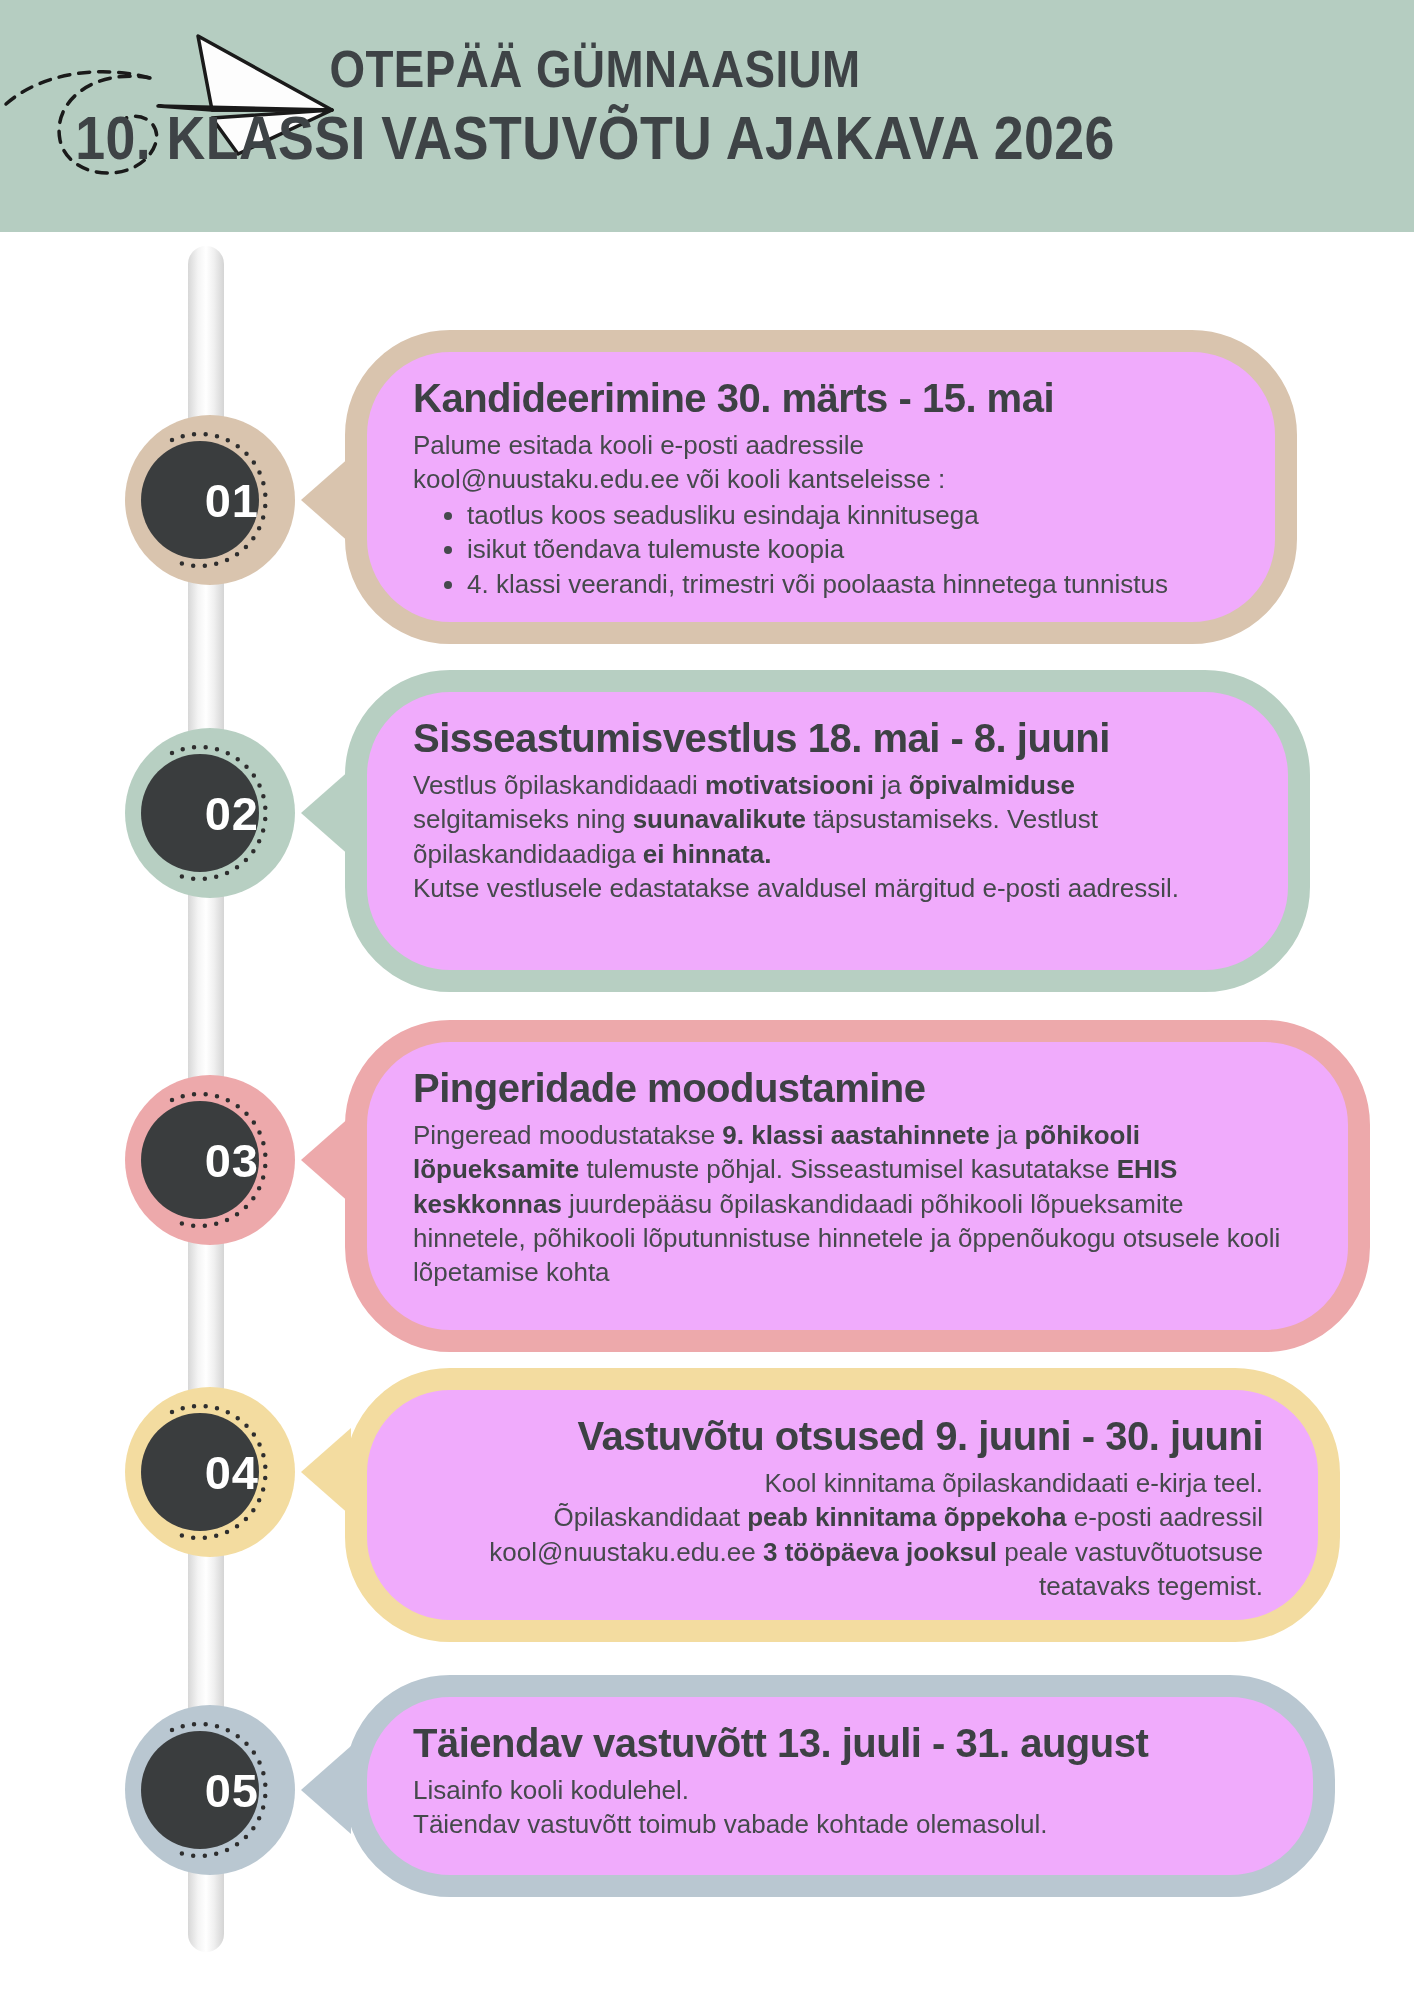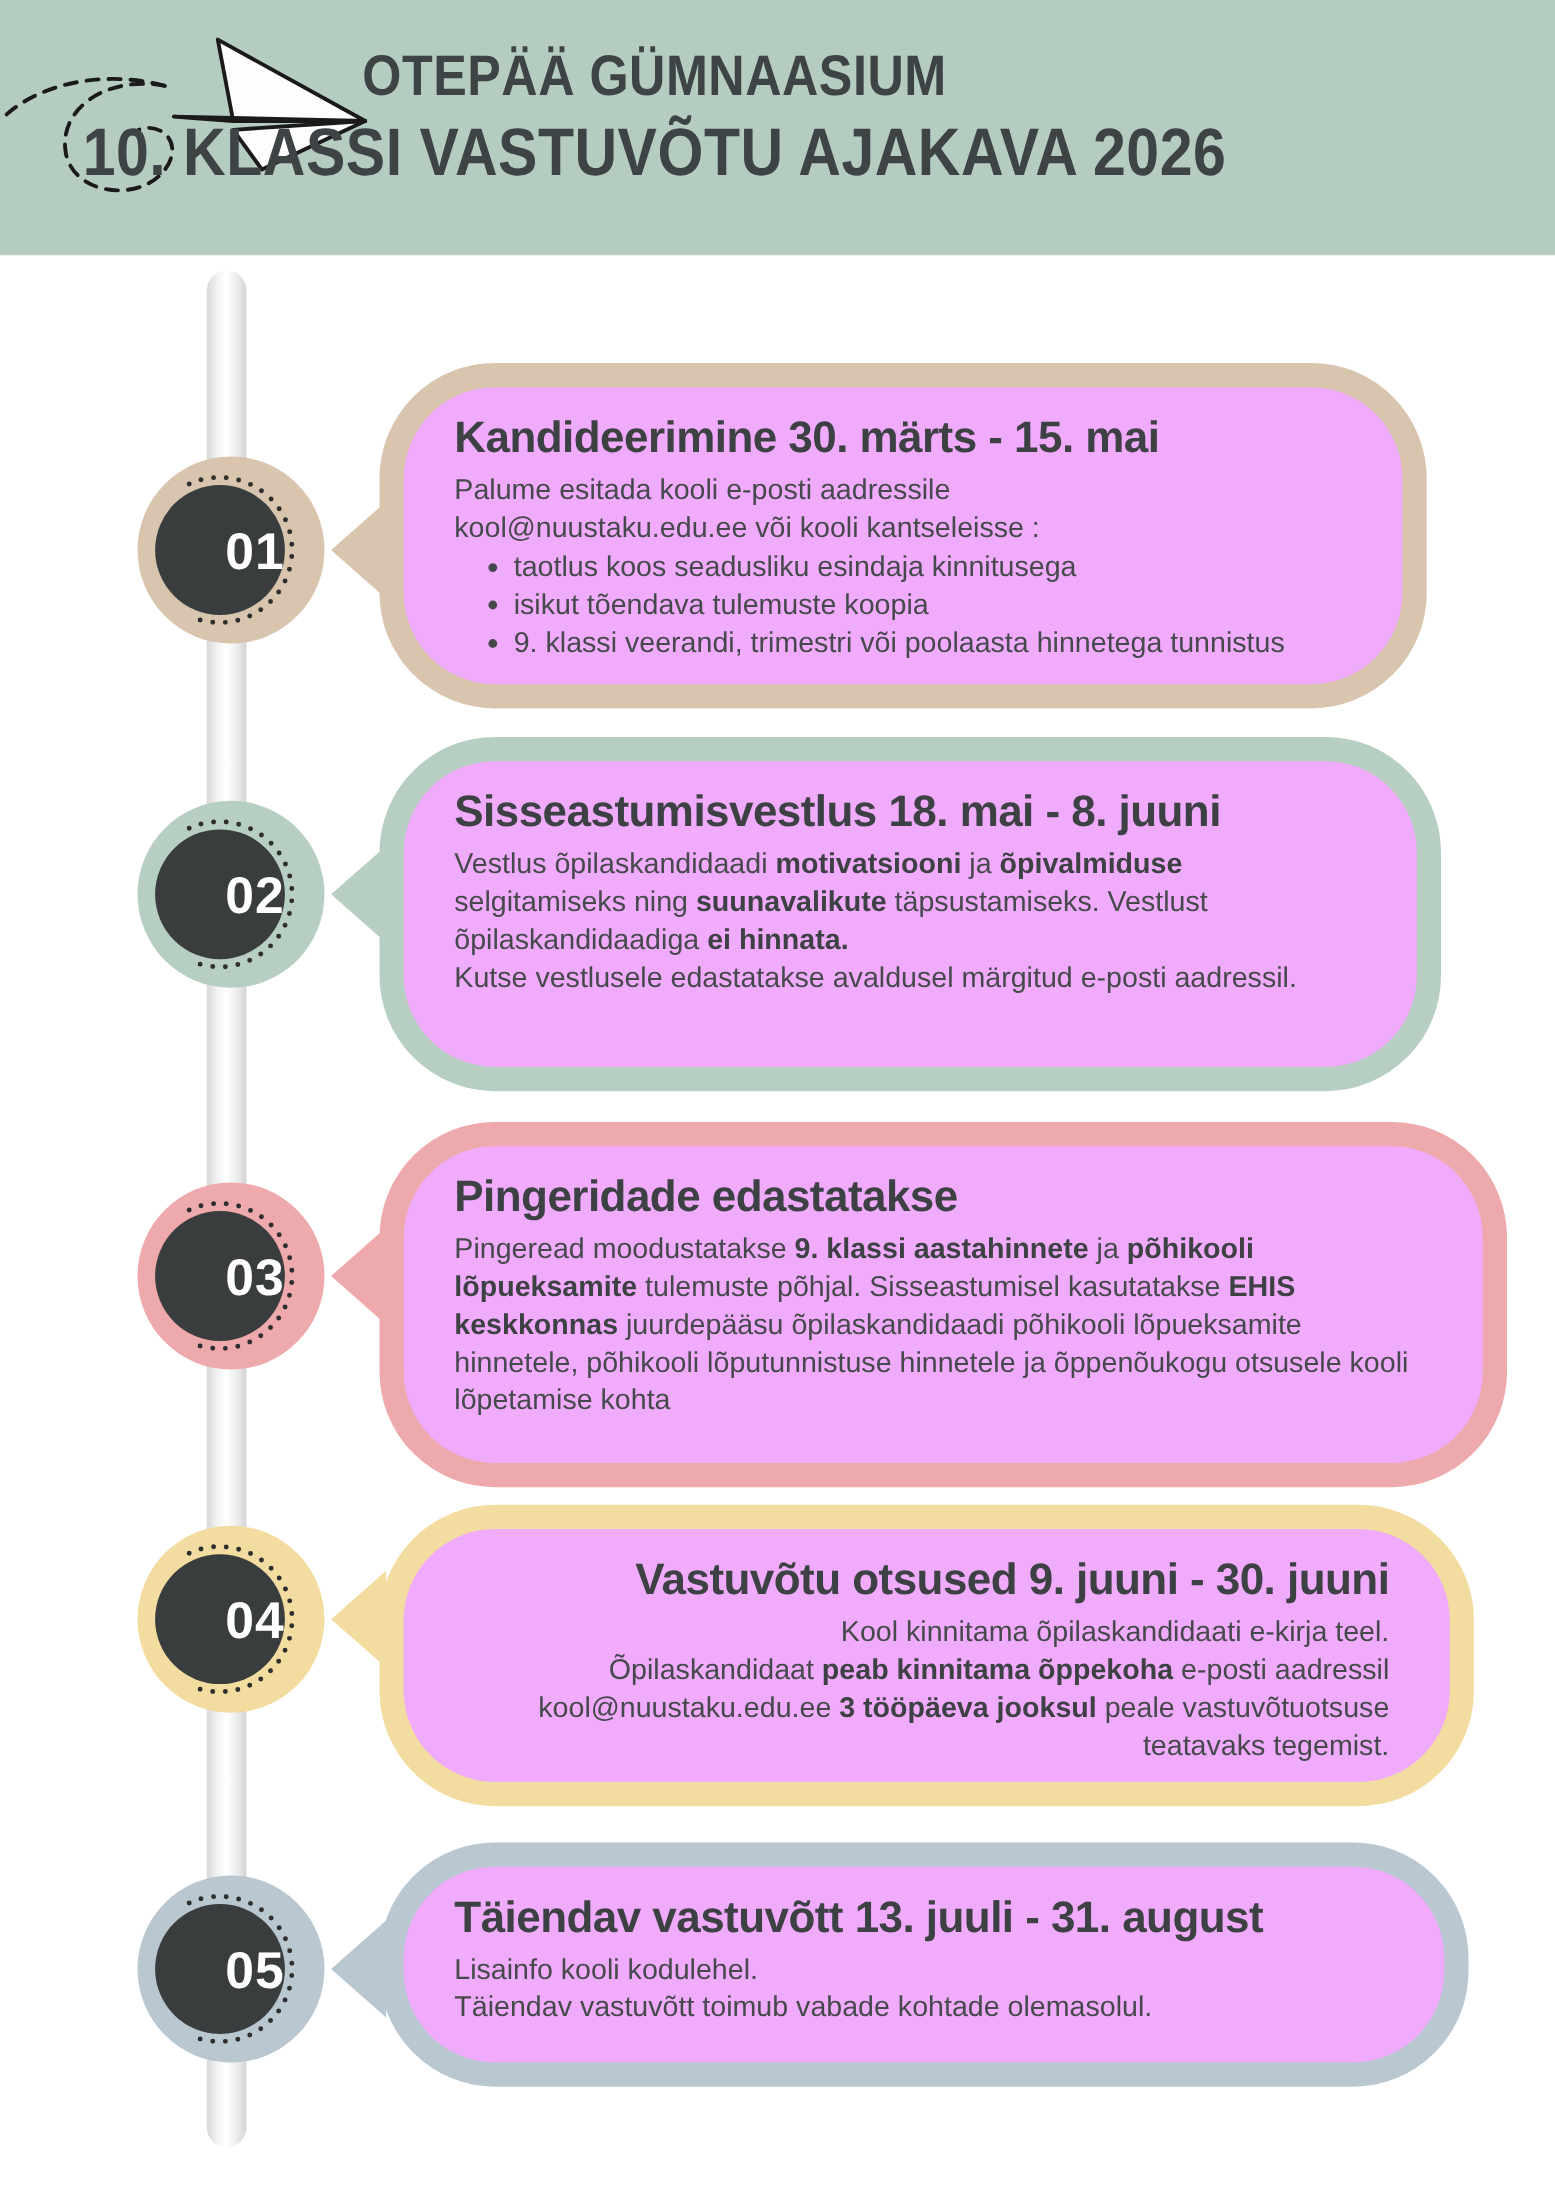--- a/index.html
+++ b/index.html
@@ -118,36 +118,36 @@
   <section class="card card1" style="--accent: #d9c4ae;">
     <div class="pointer"></div>
     <h2 class="heading">Kandideerimine  30. märts - 15. mai</h2>
     <div class="body">
         <p><span>Palume esitada kooli e-posti aadressile</span></p>
         <p><span>kool@nuustaku.edu.ee või kooli kantseleisse :</span></p>
       </div>
     <ul class="bullets">
         <li>taotlus koos seadusliku esindaja kinnitusega</li>
         <li>isikut tõendava tulemuste koopia</li>
-        <li>9. klassi veerandi, trimestri või poolaasta hinnetega tunnistus</li>
+        <li>4. klassi veerandi, trimestri või poolaasta hinnetega tunnistus</li>
       </ul>
   </section>
 
   <section class="card card2" style="--accent: #b7cfc2;">
     <div class="pointer"></div>
     <h2 class="heading">Sisseastumisvestlus 18. mai - 8. juuni</h2>
     <div class="body">
         <p><span>Vestlus õpilaskandidaadi </span><strong>motivatsiooni</strong><span> ja </span><strong>õpivalmiduse</strong><span> selgitamiseks ning </span><strong>suunavalikute</strong><span> täpsustamiseks. Vestlust õpilaskandidaadiga </span><strong>ei hinnata.</strong></p>
         <p><span>Kutse vestlusele edastatakse avaldusel märgitud e-posti aadressil.</span></p>
       </div>
   </section>
 
   <section class="card card3" style="--accent: #eda9ab;">
     <div class="pointer"></div>
-    <h2 class="heading">Pingeridade edastatakse</h2>
+    <h2 class="heading">Pingeridade moodustamine</h2>
     <div class="body">
         <p><span>Pingeread moodustatakse </span><strong>9. klassi aastahinnete</strong><span> ja </span><strong>põhikooli lõpueksamite</strong><span> tulemuste põhjal.  Sisseastumisel kasutatakse </span><strong>EHIS keskkonnas</strong><span> juurdepääsu õpilaskandidaadi põhikooli lõpueksamite hinnetele, põhikooli lõputunnistuse hinnetele ja õppenõukogu otsusele kooli lõpetamise kohta</span></p>
       </div>
   </section>
 
   <section class="card card4" style="--accent: #f3dca0;">
     <div class="pointer"></div>
     <h2 class="heading">Vastuvõtu otsused 9. juuni - 30. juuni</h2>
     <div class="body">
         <p><span>Kool kinnitama õpilaskandidaati e-kirja teel.</span></p>

